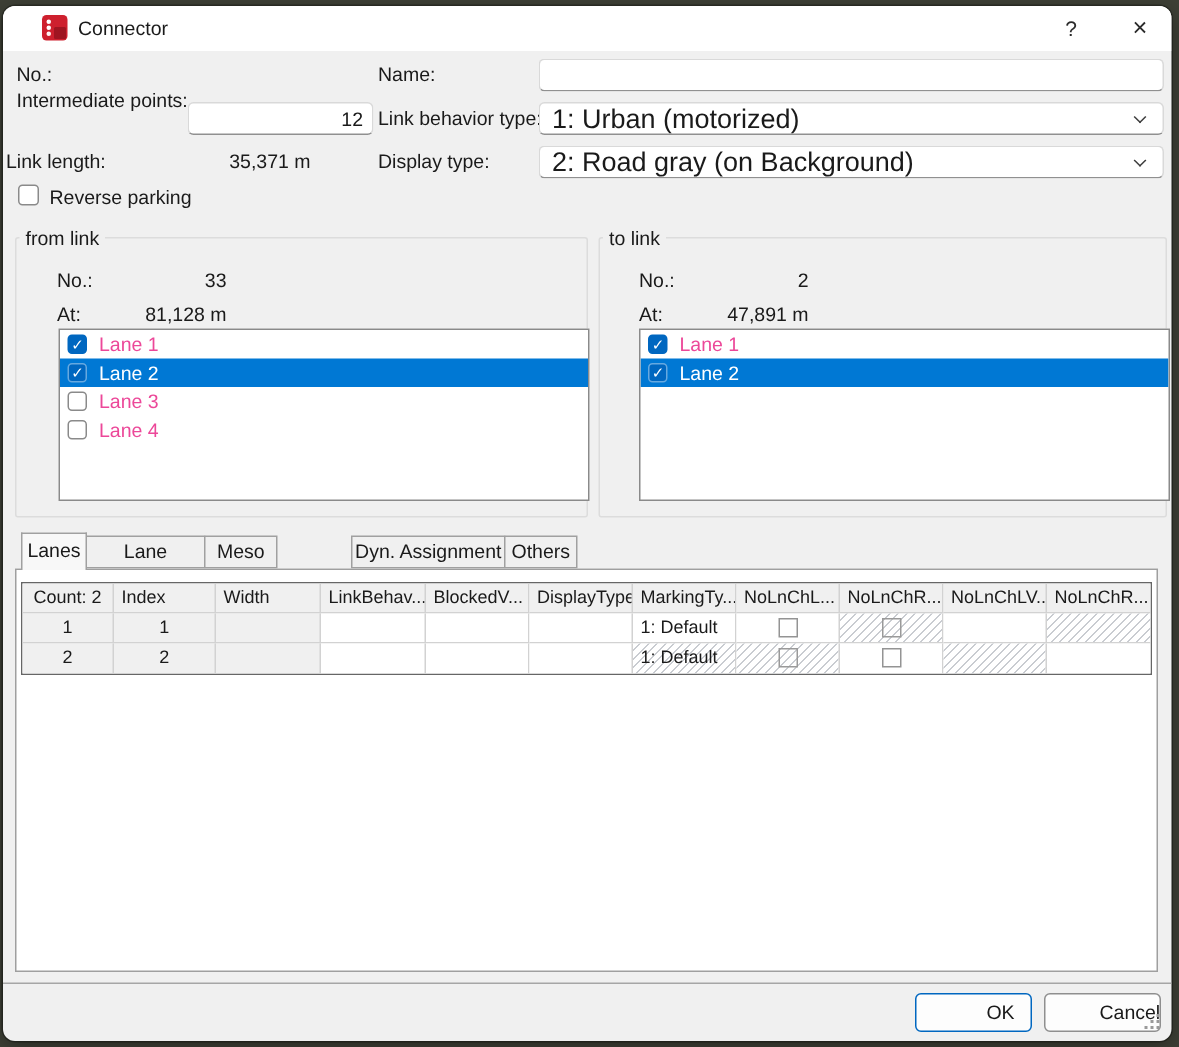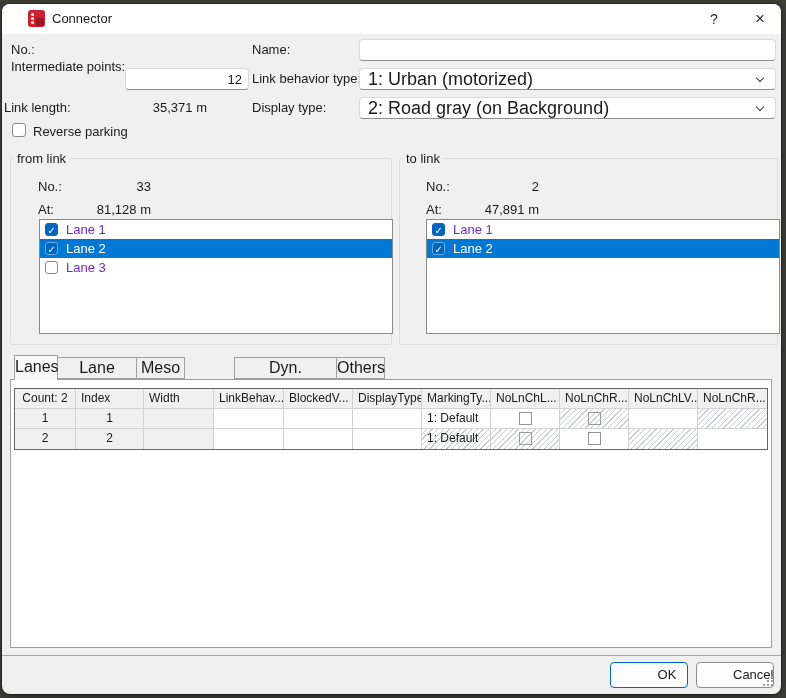--- a/index.html
+++ b/index.html
@@ -42,31 +42,31 @@
   .chevron::before{content:"";position:absolute;left:1px;top:0;width:5px;height:5px;
     border-right:1.4px solid #3c3c3c;border-bottom:1.4px solid #3c3c3c;transform:rotate(45deg);}
   .wincb{position:absolute;width:14px;height:14px;box-sizing:border-box;background:#fff;
     border:1px solid #8a8a8a;border-radius:3px;}
   
   .groupbox{position:absolute;border:1px solid #dcdcdc;border-radius:2px;}
   .group-title{position:absolute;top:-8px;left:2px;background:#f0f0f0;padding:0 4px;font-size:13px;line-height:15px;}
   .g-lbl{position:absolute;font-size:13px;line-height:16px;}
   .g-val{position:absolute;font-size:13px;line-height:16px;text-align:right;width:90px;}
   .lane-list{position:absolute;background:#fff;border:1px solid #8a8a8a;overflow:hidden;}
-  .lane-item{position:relative;height:19px;line-height:19px;font-size:13px;color:#6d28d9;}
+  .lane-item{position:relative;height:19px;line-height:19px;font-size:13px;color:#ec4899;}
   .lane-item.selected{background:#0078d4;color:#fff;}
   .lane-cb{position:absolute;left:5px;top:3px;width:13px;height:13px;box-sizing:border-box;
     background:#fff;border:1px solid #8a8a8a;border-radius:3px;}
   .lane-cb.checked{background:#0067c0;border-color:#0067c0;}
   .lane-cb.checked::after{content:"\2713";position:absolute;left:1.5px;top:-3px;font-size:10px;color:#fff;}
   .lane-item.selected .lane-cb.checked{border-color:#66a9e0;}
   .lane-label{margin-left:26px;}
   
   .tab{position:absolute;box-sizing:border-box;border:1px solid #a0a0a0;background:#f0f0f0;
-    font-size:16px;text-align:center;z-index:1;}
+    font-size:13px;text-align:center;z-index:1;}
   .tab{top:353px;height:22px;line-height:20px;}
   .tab.active{top:351px;height:25px;line-height:22px;background:#f8f8f8;border-bottom:none;z-index:3;}
   
   .panel{position:absolute;left:8px;top:375px;width:762px;height:269px;box-sizing:border-box;
     background:#fff;border:1px solid #9f9f9f;z-index:2;}
   .grid{position:absolute;left:3px;top:8px;border:1px solid #666;background:#fff;}
   .grow{display:flex;}
   .gcell{box-sizing:border-box;height:20px;border-right:1px solid #d2d2d2;border-bottom:1px solid #d2d2d2;
     font-size:12px;line-height:19px;padding:0 5px;overflow:hidden;white-space:nowrap;position:relative;}
   .grow .gcell:last-child{border-right:none;}
@@ -126,20 +126,21 @@
   <div class="groupbox" style="left:8px;top:154px;width:380px;height:185px">
     <span class="group-title">from link</span>
     <span class="g-lbl" style="left:27px;top:20px">No.:</span>
     <span class="g-val" style="left:50px;top:20px">33</span>
     <span class="g-lbl" style="left:27px;top:43px">At:</span>
     <span class="g-val" style="left:50px;top:43px">81,128 m</span>
     <div class="lane-list" style="left:28px;top:60px;width:352px;height:113px">
         <div class="lane-item"><span class="lane-cb checked"></span><span class="lane-label">Lane 1</span></div>
         <div class="lane-item selected"><span class="lane-cb checked"></span><span class="lane-label">Lane 2</span></div>
         <div class="lane-item"><span class="lane-cb"></span><span class="lane-label">Lane 3</span></div>
+        <div class="lane-item"><span class="lane-cb"></span><span class="lane-label">Lane 4</span></div>
       </div>
   </div>
 
   <div class="groupbox" style="left:397px;top:154px;width:377px;height:185px">
     <span class="group-title">to link</span>
     <span class="g-lbl" style="left:26px;top:20px">No.:</span>
     <span class="g-val" style="left:49px;top:20px">2</span>
     <span class="g-lbl" style="left:26px;top:43px">At:</span>
     <span class="g-val" style="left:49px;top:43px">47,891 m</span>
     <div class="lane-list" style="left:26px;top:60px;width:352px;height:113px">

